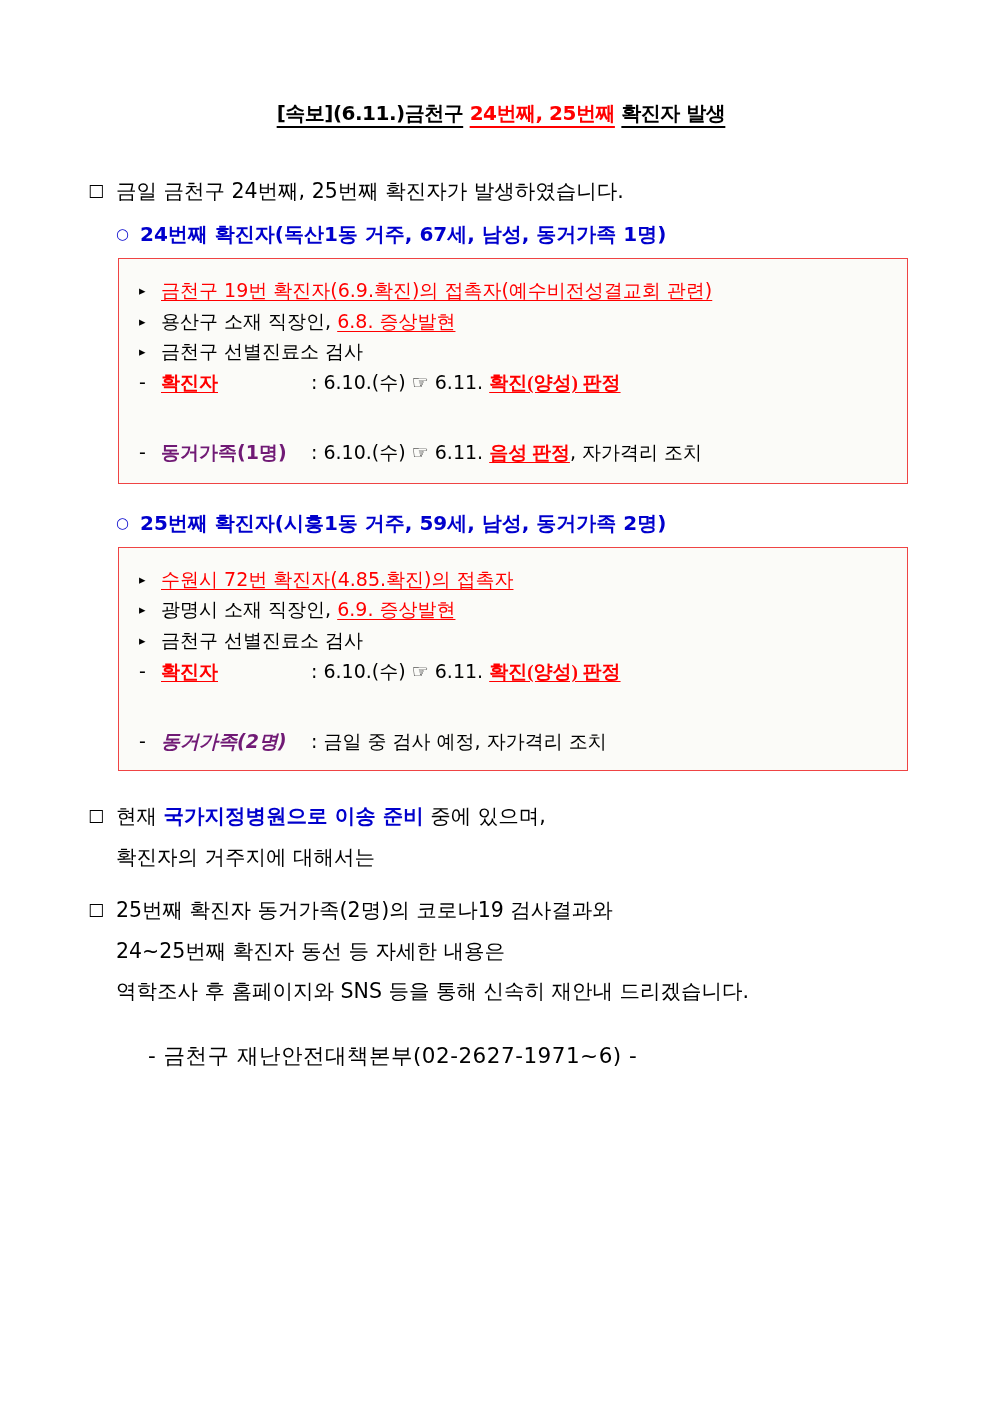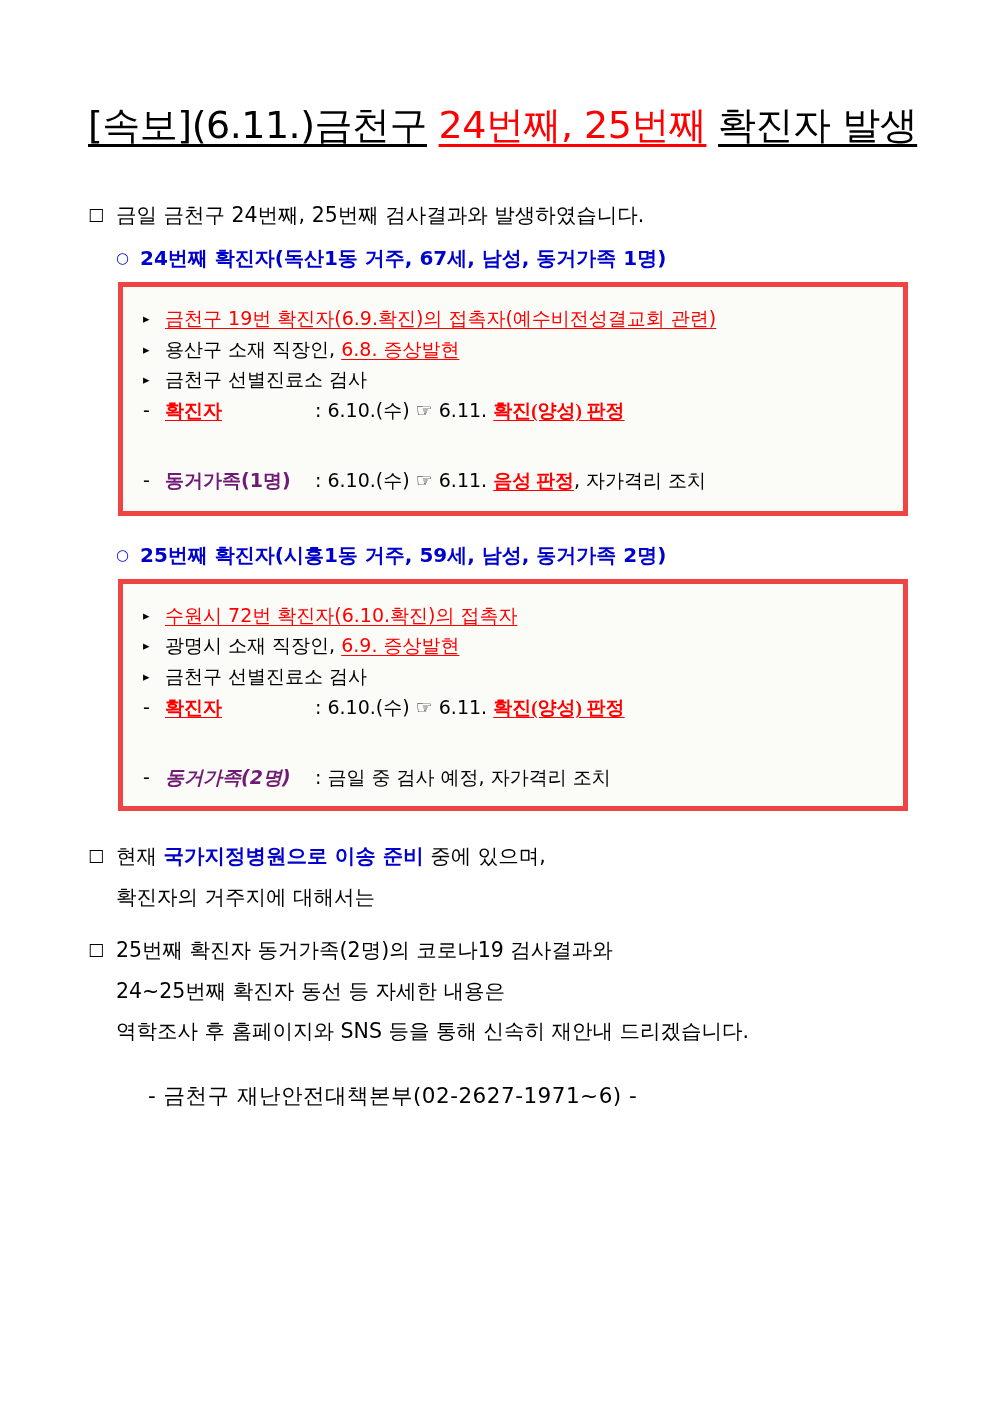--- a/index.html
+++ b/index.html
@@ -19,22 +19,22 @@
     position: relative;
     width: 992px;
     height: 1403px;
     box-sizing: border-box;
     padding: 100px 78px 0 88px;
   }
 
   
   .doc-title {
     text-align: center;
-    font-size: 38px;
-    font-weight: normal;
+    font-size: 20px;
+    font-weight: bold;
     letter-spacing: -0.5px;
     white-space: nowrap;
     margin: 0 0 44px 0;
     padding-bottom: 5px;
   }
   .doc-title .u {
     text-decoration: underline;
     text-underline-offset: 6px;
   }
   .red { color: #ff0000; }
@@ -64,21 +64,21 @@
   }
   .lvl2 .mark {
     display: inline-block;
     width: 24px;
     font-size: 15px;
     vertical-align: 2px;
   }
 
   
   .box {
-    border: 5px solid #ef4444;
+    border: 1px solid #ef4444;
     background: #fbfbf8;
     margin: 0 0 26px 30px;
     padding: 16px 20px 14px 20px;
     box-sizing: border-box;
     width: 790px;
   }
   .box.second { margin-bottom: 30px; }
 
   .box-line {
     font-size: 19px;
@@ -158,21 +158,21 @@
 
 <div class="page">
 
   <h1 class="doc-title">
     <span class="u black">[속보](6.11.)금천구</span>
     <span class="u red">24번째, 25번째</span>
     <span class="u black">확진자 발생</span>
   </h1>
 
   <p class="lvl1">
-    <span class="mark">□</span><span>금일 금천구 24번째, 25번째 검사결과와 발생하였습니다.</span>
+    <span class="mark">□</span><span>금일 금천구 24번째, 25번째 확진자가 발생하였습니다.</span>
   </p>
 
   <p class="lvl2">
     <span class="mark">○</span><span>24번째 확진자(독산1동 거주, 67세, 남성, 동거가족 1명)</span>
   </p>
 
   <div class="box">
     <div class="box-line">
       <span class="tri">▸</span><span class="u-red">금천구 19번 확진자(6.9.확진)의 접촉자(예수비전성결교회 관련)</span>
     </div>
@@ -199,21 +199,21 @@
       <span class="b-red">음성 판정</span><span>, 자가격리 조치</span>
     </div>
   </div>
 
   <p class="lvl2">
     <span class="mark">○</span><span>25번째 확진자(시흥1동 거주, 59세, 남성, 동거가족 2명)</span>
   </p>
 
   <div class="box second">
     <div class="box-line">
-      <span class="tri">▸</span><span class="u-red">수원시 72번 확진자(6.10.확진)의 접촉자</span>
+      <span class="tri">▸</span><span class="u-red">수원시 72번 확진자(4.85.확진)의 접촉자</span>
     </div>
     <div class="box-line">
       <span class="tri">▸</span><span>광명시 소재 직장인, </span><span class="u-red">6.9. 증상발현</span>
     </div>
     <div class="box-line">
       <span class="tri">▸</span><span>금천구 선별진료소 검사</span>
     </div>
 
     <div class="box-line">
       <span class="dash">-</span><span class="label-col b-red">확진자</span><span>:</span>

